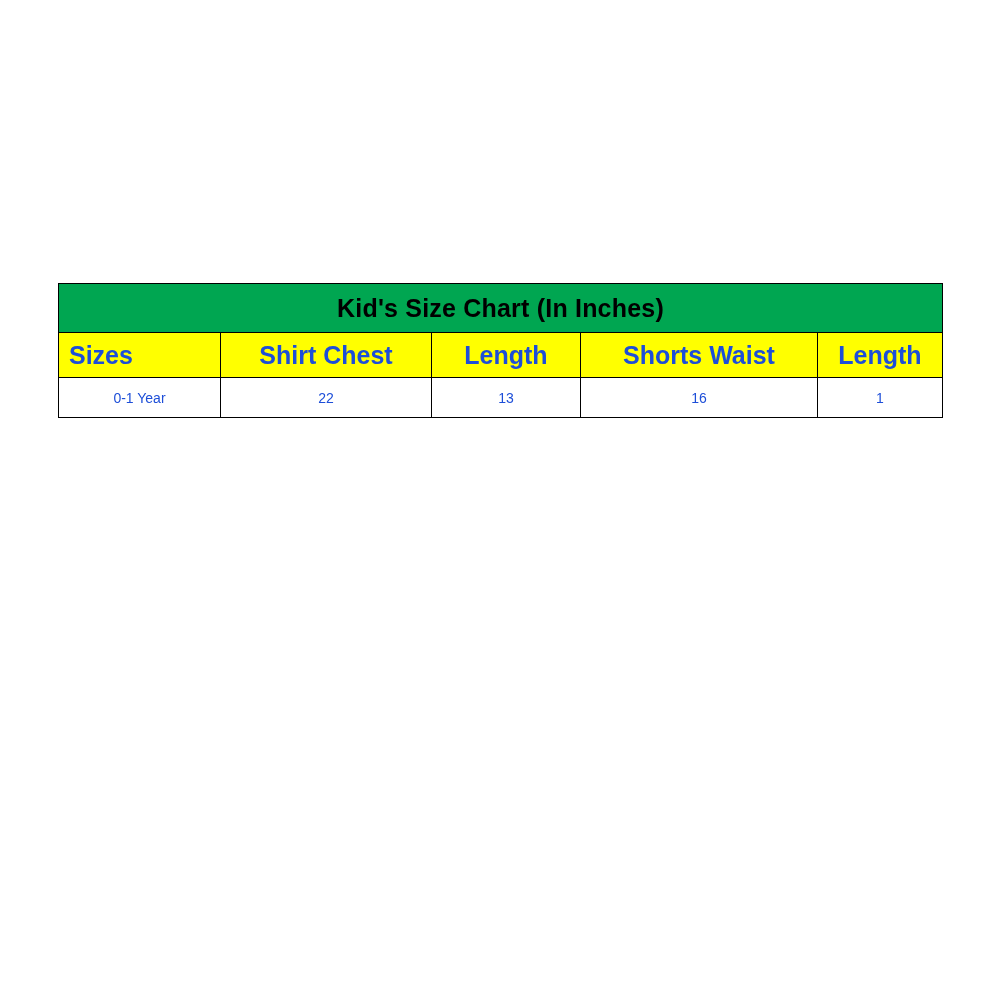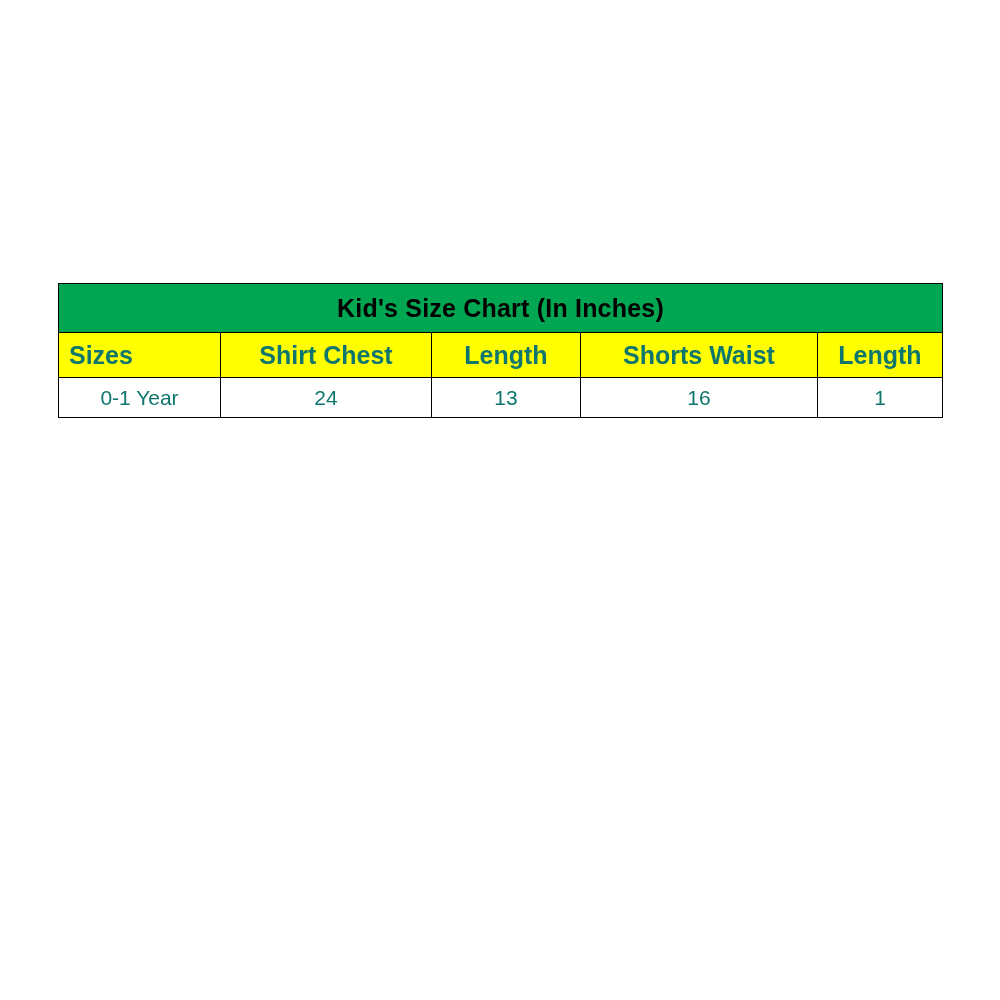--- a/index.html
+++ b/index.html
@@ -29,21 +29,21 @@
     border-collapse: collapse;
     table-layout: fixed;
     width: 884px;
     background: #ffffff;
   }
 
   table.size-chart td {
     border: 1px solid #000000;
     text-align: center;
     vertical-align: middle;
-    color: #0f766e;
+    color: #1d4ed8;
     padding: 0;
   }
 
   
   tr.title-row td {
     background: #00a651;
     color: #000000;
     font-weight: bold;
     font-size: 25px;
     height: 48px;
@@ -57,21 +57,21 @@
     font-size: 25px;
     height: 44px;
   }
   tr.header-row td.col-sizes {
     text-align: left;
     padding-left: 10px;
   }
 
   
   tr.body-row td {
-    font-size: 21px;
+    font-size: 14px;
     height: 39px;
     background: #ffffff;
   }
 
   
   col.c0 { width: 162px; }
   col.c1 { width: 211px; }
   col.c2 { width: 149px; }
   col.c3 { width: 237px; }
   col.c4 { width: 125px; }
@@ -96,21 +96,21 @@
         <tr class="header-row">
           <td class="col-sizes">Sizes</td>
           <td>Shirt Chest</td>
           <td>Length</td>
           <td>Shorts Waist</td>
           <td>Length</td>
         </tr>
 
         <tr class="body-row">
           <td>0-1 Year</td>
-          <td>24</td>
+          <td>22</td>
           <td>13</td>
           <td>16</td>
           <td>1</td>
         </tr>
       </tbody>
     </table>
   </div>
 </div>
 
 </body></html>

